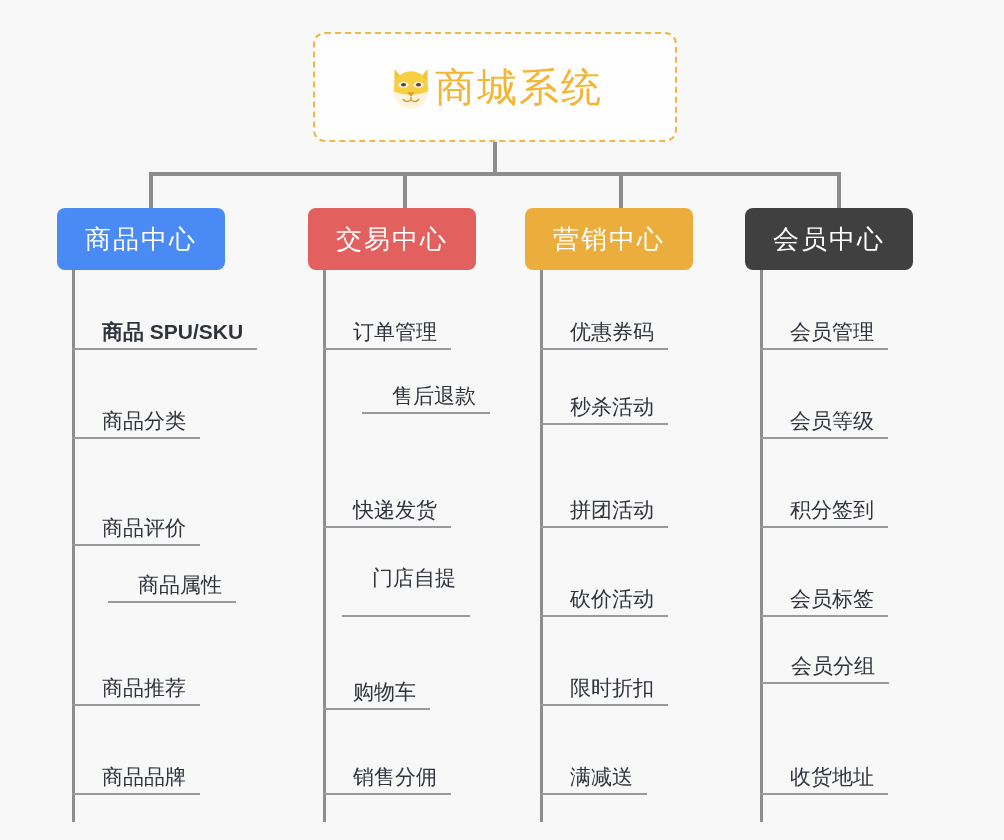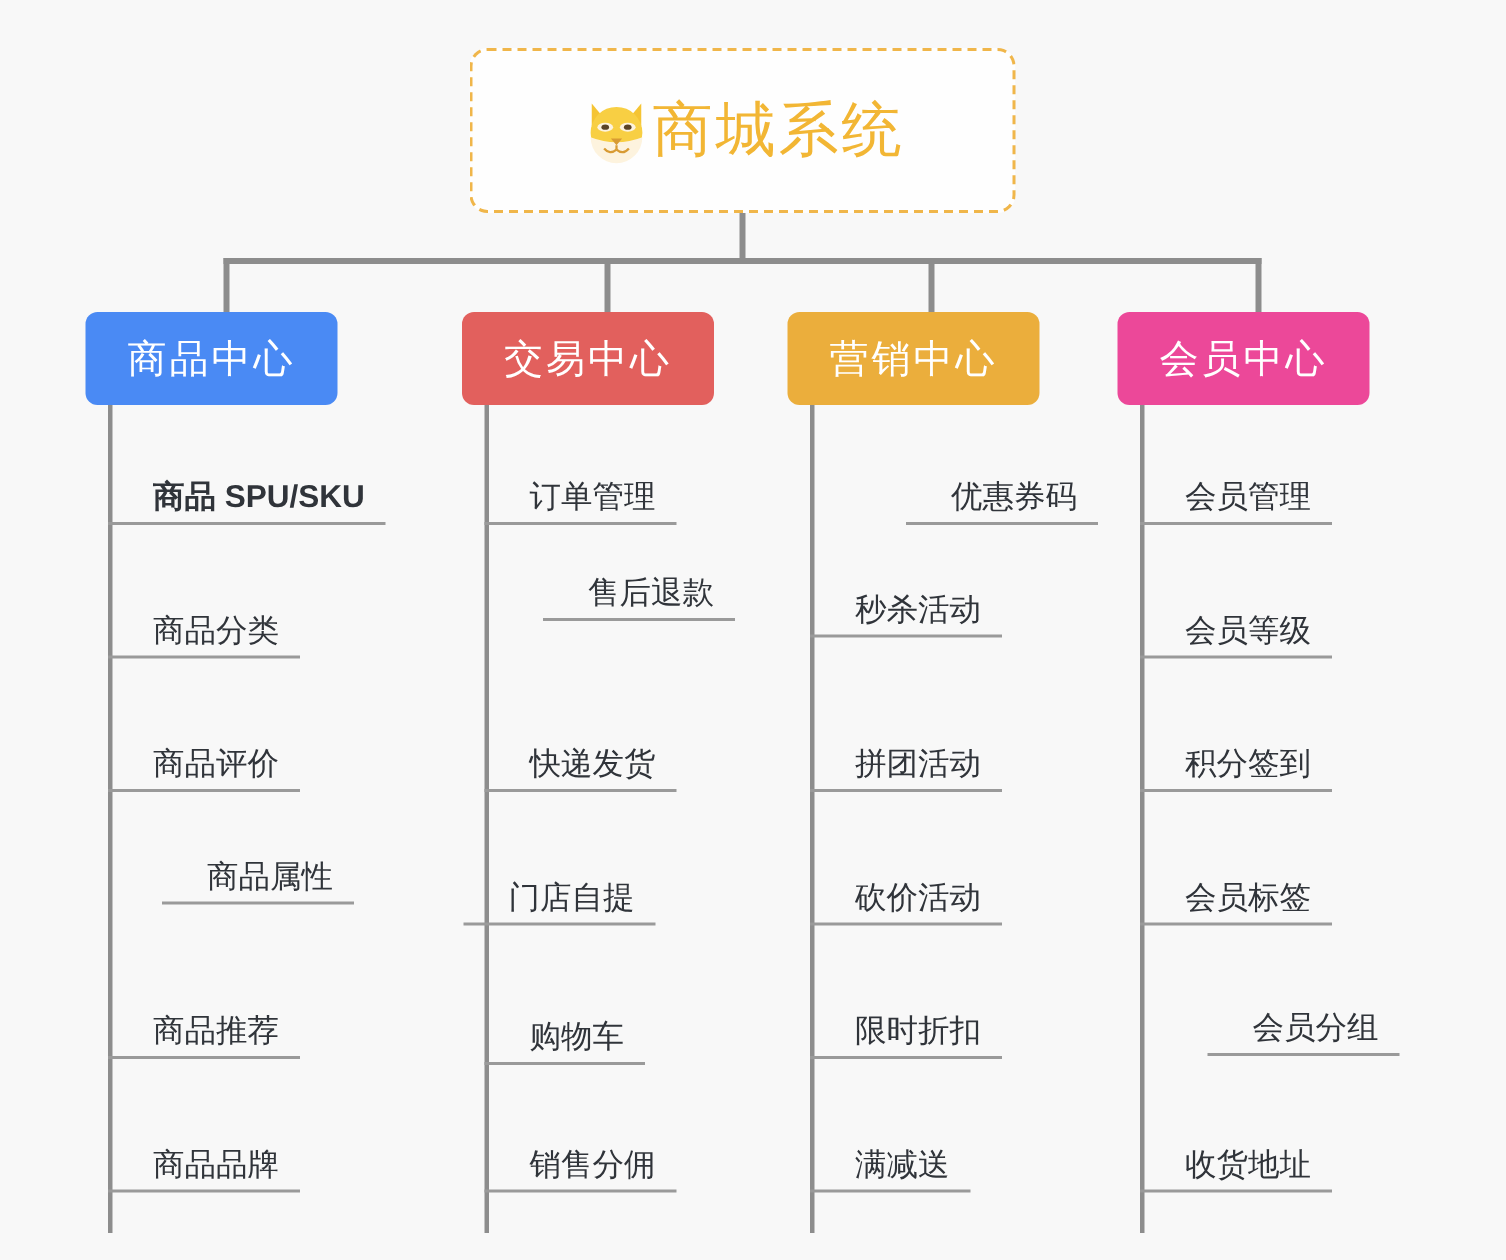--- a/index.html
+++ b/index.html
@@ -129,38 +129,38 @@
 
   <div class="cat-box" style="left: 57px; top: 208px; background: rgb(74, 138, 244);">
     <span>商品中心</span>
   </div>
   <div class="cat-box" style="left: 308px; top: 208px; background: rgb(226, 96, 93);">
     <span>交易中心</span>
   </div>
   <div class="cat-box" style="left: 525px; top: 208px; background: rgb(235, 174, 60);">
     <span>营销中心</span>
   </div>
-  <div class="cat-box" style="left: 745px; top: 208px; background: #ec4899;">
+  <div class="cat-box" style="left: 745px; top: 208px; background: #404040;">
     <span>会员中心</span>
   </div>
 
   <div class="leaf-spine" style="left:72px;  top:270px; height:552px;"></div>
   <div class="leaf-spine" style="left:323px; top:270px; height:552px;"></div>
   <div class="leaf-spine" style="left:540px; top:270px; height:552px;"></div>
   <div class="leaf-spine" style="left:760px; top:270px; height:552px;"></div>
 
   <div class="leaf" style="left:72px; top:282px; height:68px;font-weight:bold;">
     <span class="leaf-label">商品 SPU/SKU</span>
     <div class="leaf-underline"></div>
   </div>
   <div class="leaf" style="left:72px; top:350px; height:89px;">
     <span class="leaf-label">商品分类</span>
     <div class="leaf-underline"></div>
   </div>
-  <div class="leaf" style="left:72px; top:439px; height:89px;">
+  <div class="leaf" style="left:72px; top:439px; height:107px;">
     <span class="leaf-label">商品评价</span>
     <div class="leaf-underline"></div>
   </div>
   <div class="leaf" style="left:72px; top:528px; height:75px;padding-left:36px;">
     <span class="leaf-label">商品属性</span>
     <div class="leaf-underline"></div>
   </div>
   <div class="leaf" style="left:72px; top:617px; height:89px;">
     <span class="leaf-label">商品推荐</span>
     <div class="leaf-underline"></div>
@@ -175,34 +175,34 @@
     <div class="leaf-underline"></div>
   </div>
   <div class="leaf" style="left:323px; top:350px; height:64px;margin-left:39px;">
     <span class="leaf-label">售后退款</span>
     <div class="leaf-underline"></div>
   </div>
   <div class="leaf" style="left:323px; top:439px; height:89px;">
     <span class="leaf-label">快递发货</span>
     <div class="leaf-underline"></div>
   </div>
-  <div class="leaf" style="left:309px; top:528px; height:89px;">
+  <div class="leaf" style="left:342px; top:528px; height:89px;gap:21px;">
     <span class="leaf-label">门店自提</span>
     <div class="leaf-underline"></div>
   </div>
   <div class="leaf" style="left:323px; top:617px; height:93px;">
     <span class="leaf-label">购物车</span>
     <div class="leaf-underline"></div>
   </div>
   <div class="leaf" style="left:323px; top:706px; height:89px;">
     <span class="leaf-label">销售分佣</span>
     <div class="leaf-underline"></div>
   </div>
 
-  <div class="leaf" style="left:560px; top:282px; height:68px;padding-left:44px;">
+  <div class="leaf" style="left:540px; top:282px; height:68px;">
     <span class="leaf-label">优惠券码</span>
     <div class="leaf-underline"></div>
   </div>
   <div class="leaf" style="left:540px; top:336px; height:89px;">
     <span class="leaf-label">秒杀活动</span>
     <div class="leaf-underline"></div>
   </div>
   <div class="leaf" style="left:540px; top:439px; height:89px;">
     <span class="leaf-label">拼团活动</span>
     <div class="leaf-underline"></div>
@@ -229,21 +229,21 @@
     <div class="leaf-underline"></div>
   </div>
   <div class="leaf" style="left:760px; top:439px; height:89px;">
     <span class="leaf-label">积分签到</span>
     <div class="leaf-underline"></div>
   </div>
   <div class="leaf" style="left:760px; top:528px; height:89px;">
     <span class="leaf-label">会员标签</span>
     <div class="leaf-underline"></div>
   </div>
-  <div class="leaf" style="left:805px; top:617px; height:87px;">
+  <div class="leaf" style="left:761px; top:617px; height:67px;">
     <span class="leaf-label">会员分组</span>
     <div class="leaf-underline"></div>
   </div>
   <div class="leaf" style="left:760px; top:706px; height:89px;">
     <span class="leaf-label">收货地址</span>
     <div class="leaf-underline"></div>
   </div>
 
 </div>
 

